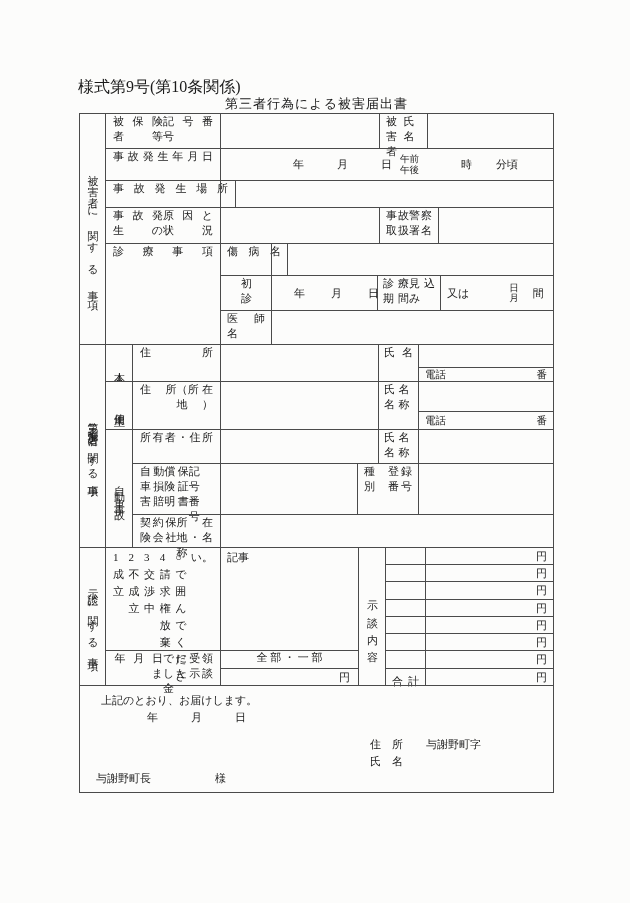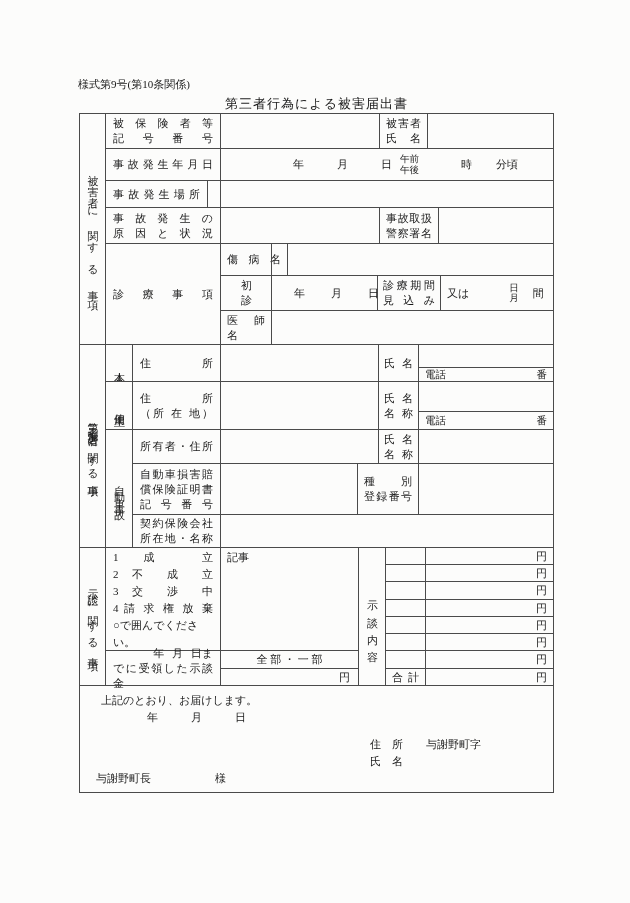--- a/index.html
+++ b/index.html
@@ -8,21 +8,21 @@
     background:#fcfcfb;color:#1a1a1a;
     font-family:"Liberation Serif","DejaVu Serif",serif;
     font-size:11px;
   }
   .abs{position:absolute;}
   .cell{
     position:absolute;box-sizing:border-box;
     border:1px solid #4a4a4a;background:transparent;
   }
   
-  .lc{display:flex;flex-direction:column;justify-content:center;padding:0 7px;}
+  .lc{display:flex;flex-direction:row;justify-content:center;padding:0 7px;}
   .lc .ln{width:100%;line-height:15px;}
   .jst{text-align:justify;text-align-last:justify;text-justify:inter-character;}
   .ctr{text-align:center;}
   .rgt{text-align:right;}
   
   .tok{display:flex;align-items:center;}
   .tok span{display:inline-block;}
   .sm{font-size:9.5px;line-height:10.5px;}
   
   .yen{display:flex;align-items:center;justify-content:flex-end;padding-right:6px;}
@@ -37,21 +37,21 @@
   .ls16{letter-spacing:17px;margin-bottom:-17px;}
   .ls6{letter-spacing:6px;margin-bottom:-6px;}
   .ls1{letter-spacing:1px;margin-bottom:-1px;}
   .opts{padding:1px 7px 0 7px;}
   .opts .ln{line-height:17px;width:100%;}
   .kiji{padding:2px 6px;}
   .title{
     left:79px;top:95px;width:475px;text-align:center;
     font-size:13px;letter-spacing:1px;
   }
-  .formno{left:78px;top:77px;font-size:11px;}
+  .formno{left:78px;top:77px;font-size:16px;}
   .ft{position:absolute;line-height:14px;}
 </style>
 </head>
 <body>
 
 <div class="abs formno">様式第9号(第10条関係)</div>
 <div class="abs title">第三者行為による被害届出書</div>
 
 <div class="cell vc" style="left:79px;top:113px;width:27px;height:232px;">
   <span class="vt ls11">被害者に関する事項</span>
@@ -76,21 +76,21 @@
   <span style="margin-left:33px;">月</span>
   <span style="margin-left:33px;">日</span>
   <span class="sm" style="margin-left:8px;">
     <span style="display:block;text-align:center;">午前</span>
     <span style="display:block;">午後</span>
   </span>
   <span style="margin-left:42px;">時</span>
   <span style="margin-left:24px;">分頃</span>
 </div>
 
-<div class="cell lc" style="left:105px;top:180px;width:103px;height:28px;">
+<div class="cell lc" style="left:105px;top:180px;width:131px;height:28px;">
   <div class="ln jst">事 故 発 生 場 所</div>
 </div>
 <div class="cell" style="left:220px;top:180px;width:334px;height:28px;"></div>
 
 <div class="cell lc" style="left:105px;top:207px;width:116px;height:37px;">
   <div class="ln jst">事 故 発 生 の</div>
   <div class="ln jst">原 因 と 状 況</div>
 </div>
 <div class="cell" style="left:220px;top:207px;width:160px;height:37px;"></div>
 <div class="cell lc" style="left:379px;top:207px;width:60px;height:37px;padding:0 6px;">

